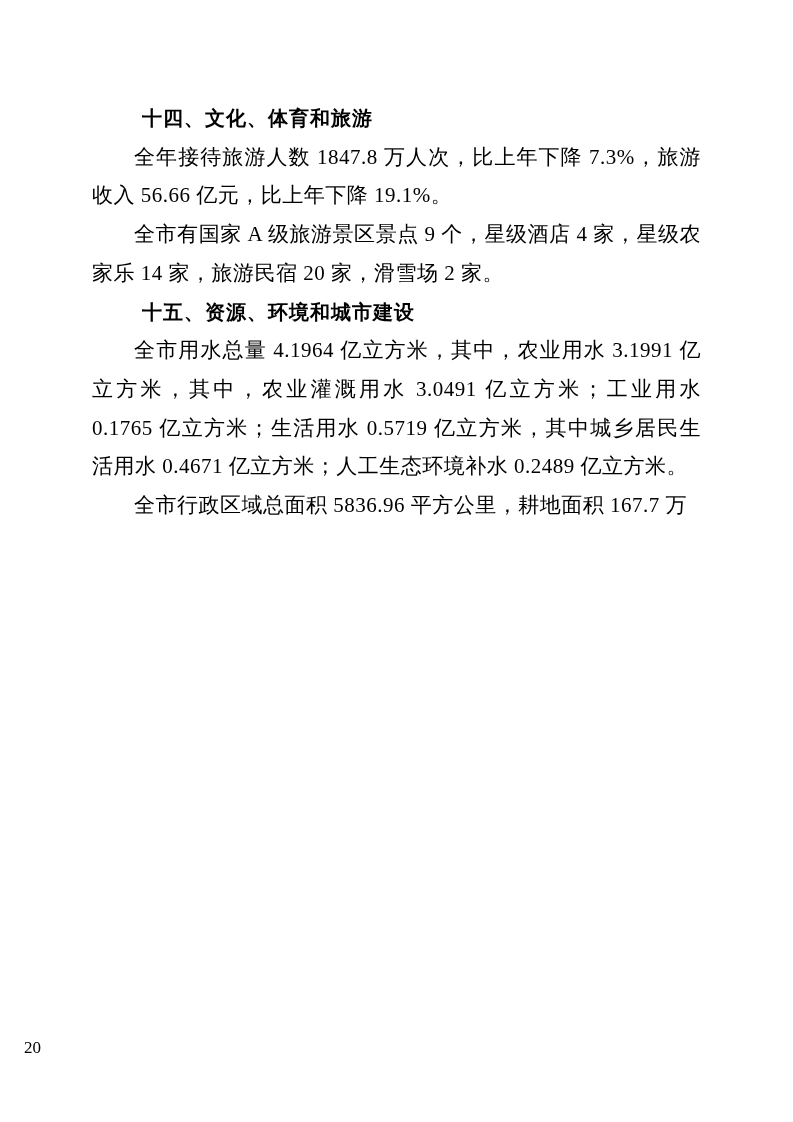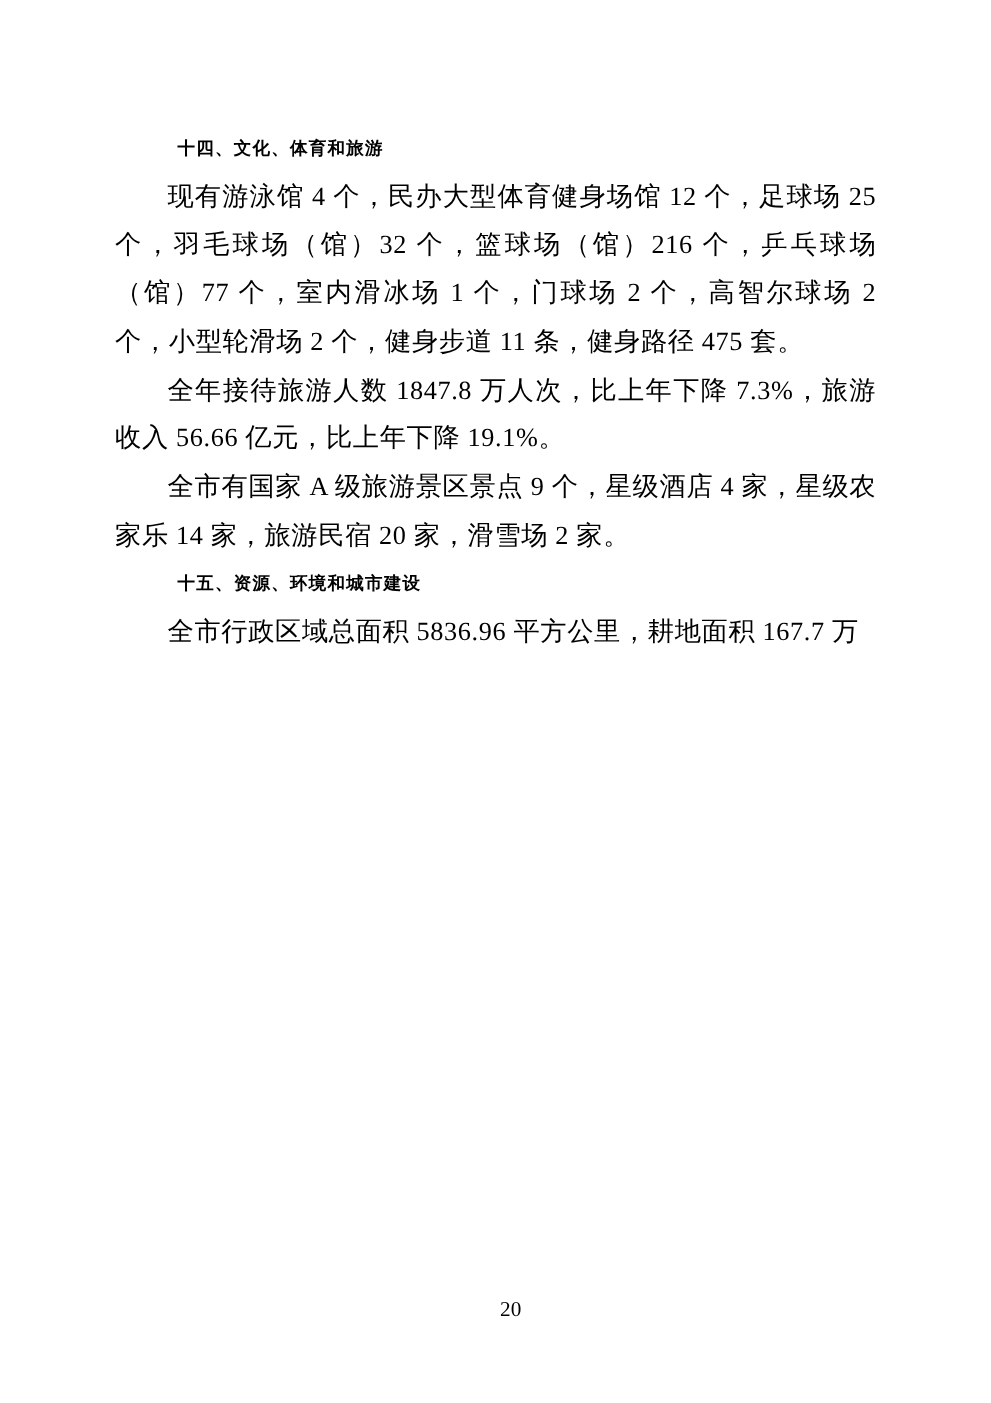--- a/index.html
+++ b/index.html
@@ -24,60 +24,59 @@
     font-family: "Liberation Serif", "DejaVu Serif", serif;
     font-size: 21px;
     line-height: 38.7px;
     text-align: justify;
     letter-spacing: 0.5px;
   }
   .section-heading {
     margin: 0;
     font-family: "Liberation Sans", "DejaVu Sans", sans-serif;
     font-weight: bold;
-    font-size: 14px;
+    font-size: 20px;
     line-height: 38.7px;
     text-indent: 50px;
     text-align: left;
     letter-spacing: 1px;
   }
   .para {
     margin: 0;
     text-indent: 2em;
   }
   .page-number {
     position: absolute;
     left: 0;
     right: 0;
     top: 1038px;
-    text-align: center;
     font-family: "Liberation Serif", "DejaVu Serif", serif;
     font-size: 17px;
     line-height: 20px;
     margin-left: 24px;
   }
 </style>
 </head>
 <body>
 
 <div class="page">
   <div class="content">
 
     <h2 class="section-heading">十四、文化、体育和旅游</h2>
 
 
-    <p class="para">现有游泳馆 4 个，民办大型体育健身场馆 12 个，足球场 25 个，羽毛球场（馆）32 个，篮球场（馆）216 个，乒乓球场（馆）77 个，室内滑冰场 1 个，门球场 2 个，高智尔球场 2 个，小型轮滑场 2 个，健身步道 11 条，健身路径 475 套。</p>
 
 
     <p class="para">全年接待旅游人数 1847.8 万人次，比上年下降 7.3%，旅游收入 56.66 亿元，比上年下降 19.1%。</p>
 
     <p class="para">全市有国家 A 级旅游景区景点 9 个，星级酒店 4 家，星级农家乐 14 家，旅游民宿 20 家，滑雪场 2 家。</p>
 
     <h2 class="section-heading">十五、资源、环境和城市建设</h2>
 
+    <p class="para">全市用水总量 4.1964 亿立方米，其中，农业用水 3.1991 亿立方米，其中，农业灌溉用水 3.0491 亿立方米；工业用水 0.1765 亿立方米；生活用水 0.5719 亿立方米，其中城乡居民生活用水 0.4671 亿立方米；人工生态环境补水 0.2489 亿立方米。</p>
 
 
     <p class="para">全市行政区域总面积 5836.96 平方公里，耕地面积 167.7 万</p>
 
   </div>
 
   <div class="page-number">20</div>
 </div>
 
 </body></html>

